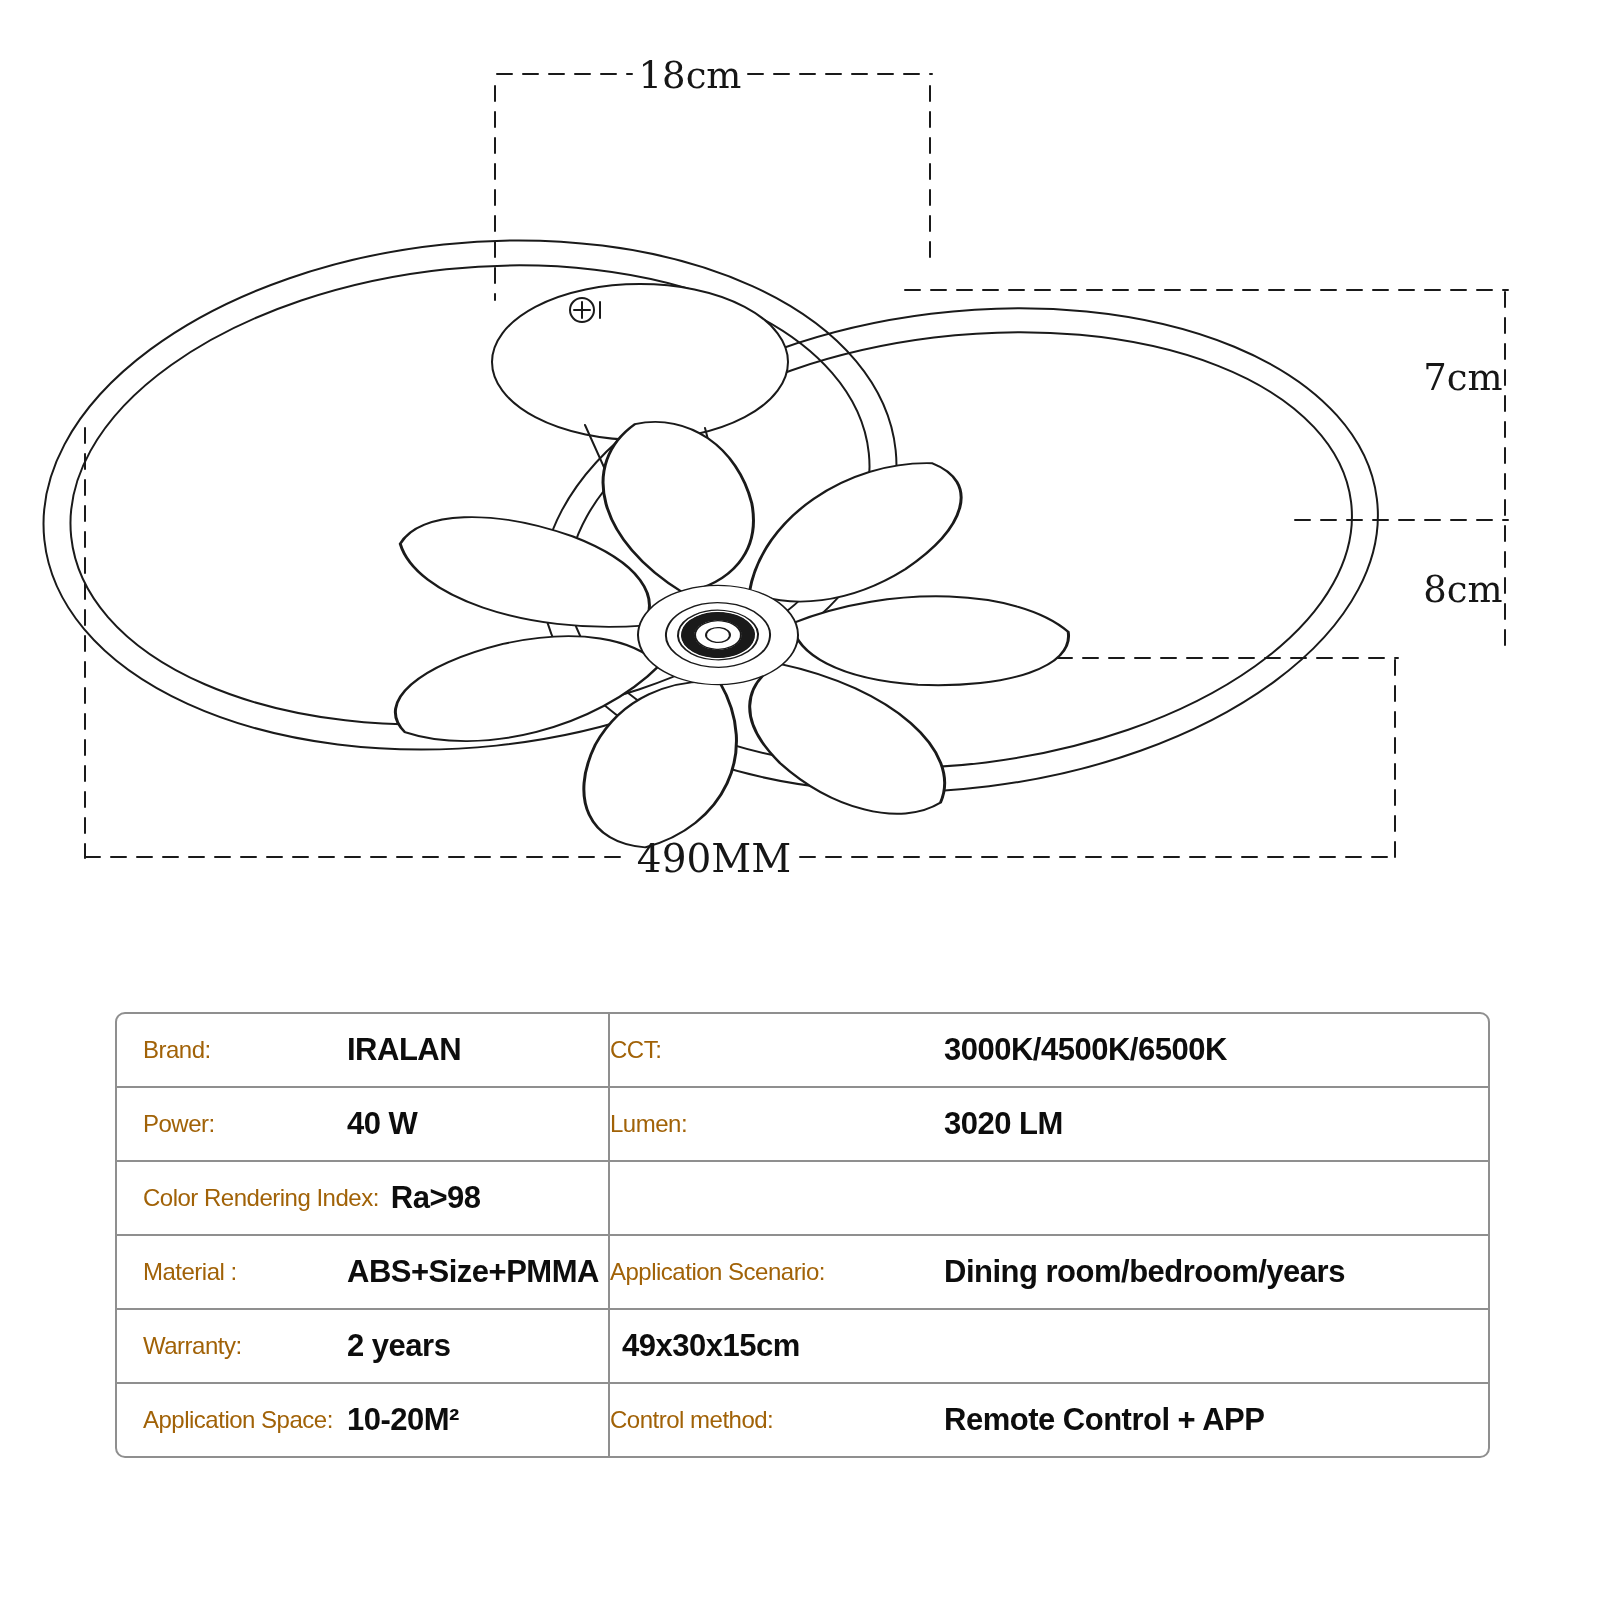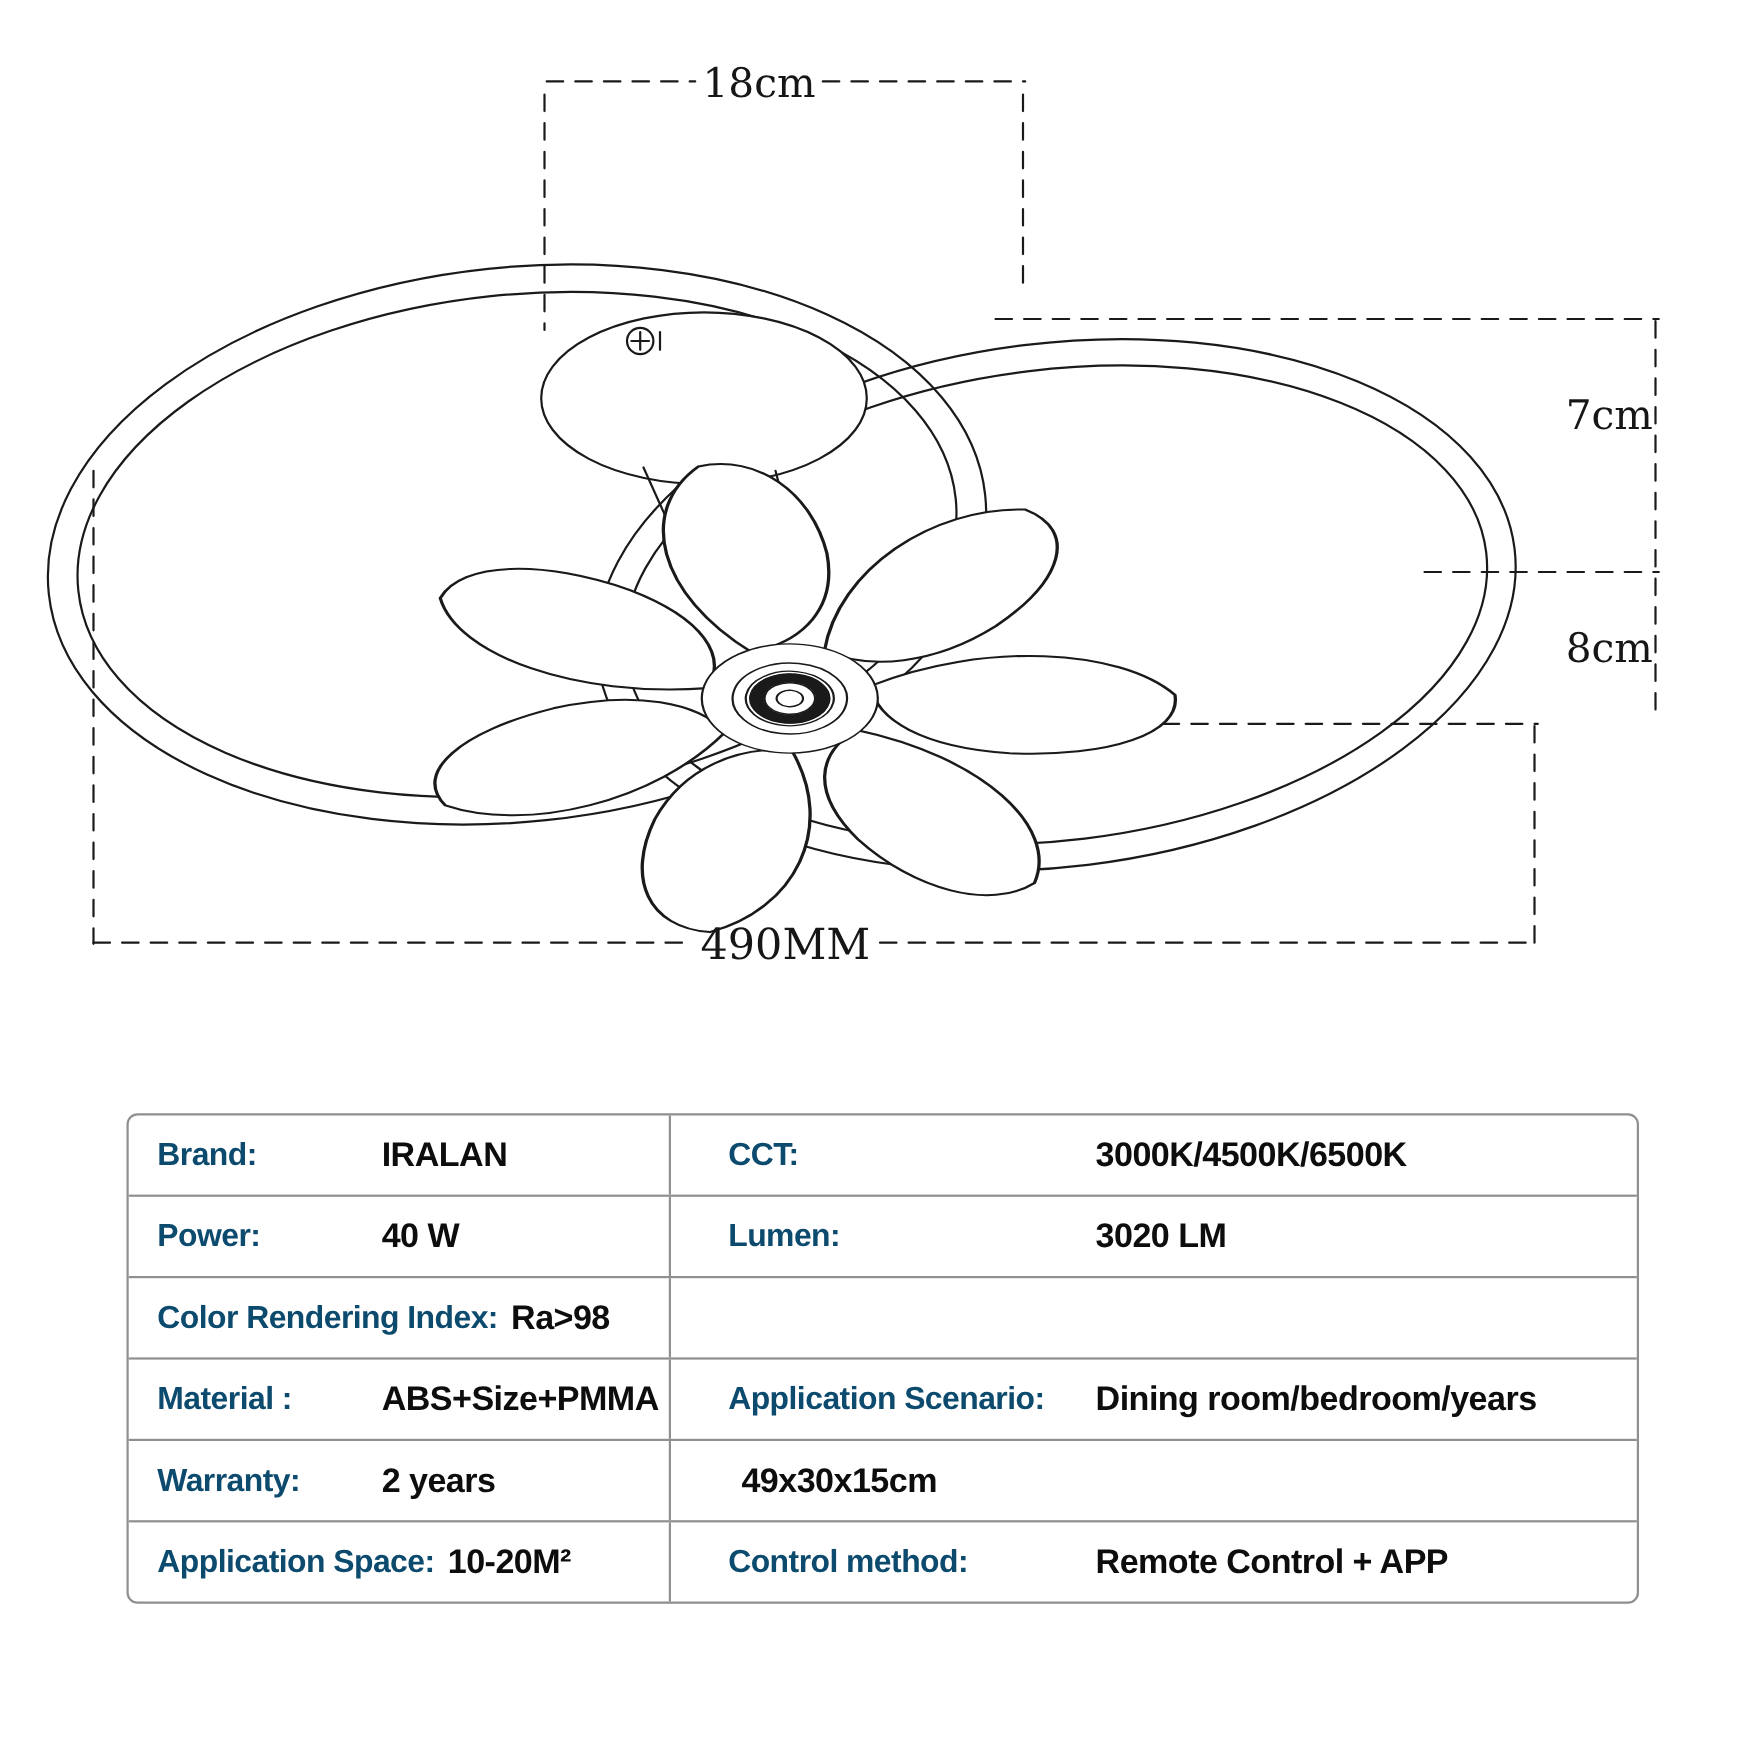--- a/index.html
+++ b/index.html
@@ -34,25 +34,25 @@
     border-radius: 10px;
     display: flex;
     flex-direction: column;
     box-sizing: border-box;
     background: #ffffff;
   }
   .spec-row { flex: 1; display: flex; border-top: 2px solid #8f8f8f; min-height: 0; }
   .spec-row:first-child { border-top: none; }
   .spec-cell { display: flex; align-items: center; box-sizing: border-box; min-width: 0; }
   .spec-cell.c-left { width: 493px; padding-left: 26px; border-right: 2px solid #8f8f8f; }
-  .spec-cell.c-right { flex: 1; padding-left: 52px; }
+  .spec-cell.c-right { flex: 1; }
   .spec-label {
-    color: #0c4a6e;
-    font-size: 29px;
-    font-weight: 700;
+    color: #a16207;
+    font-size: 24px;
+    font-weight: 400;
     letter-spacing: -0.5px;
     flex: 0 0 auto;
   }
   .c-left .spec-label { min-width: 192px; }
   .c-right .spec-label { min-width: 322px; }
   .spec-value {
     color: #0d0d0d;
     font-size: 31px;
     font-weight: 700;
     letter-spacing: -0.5px;

